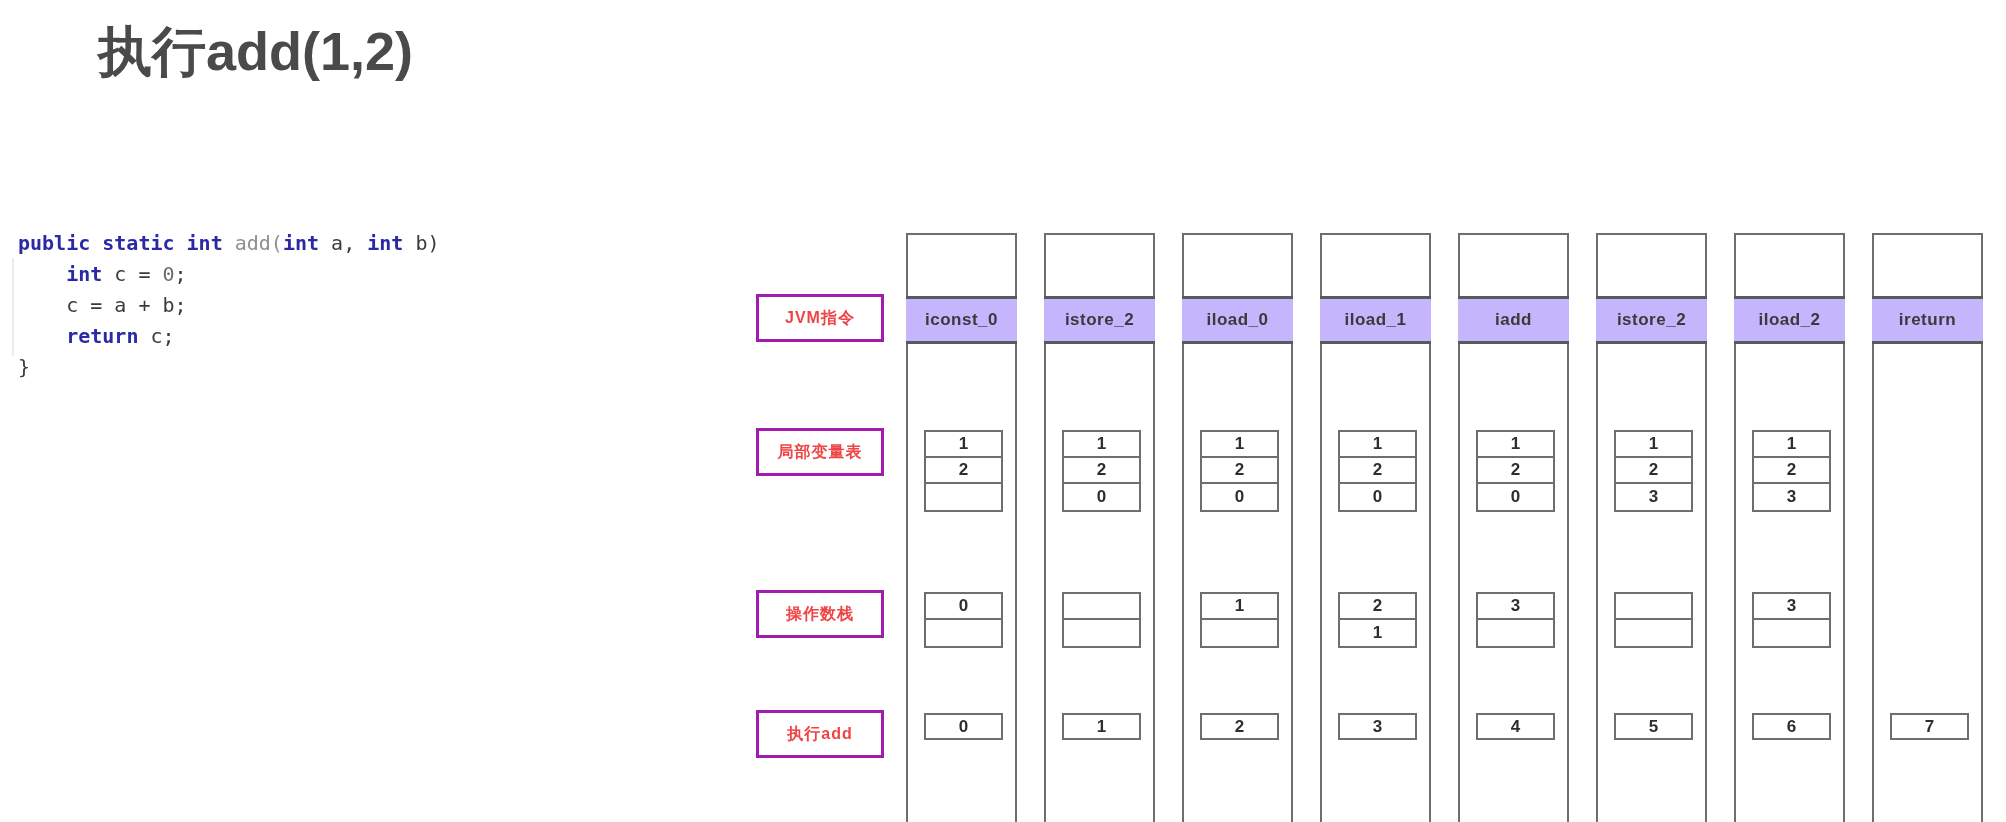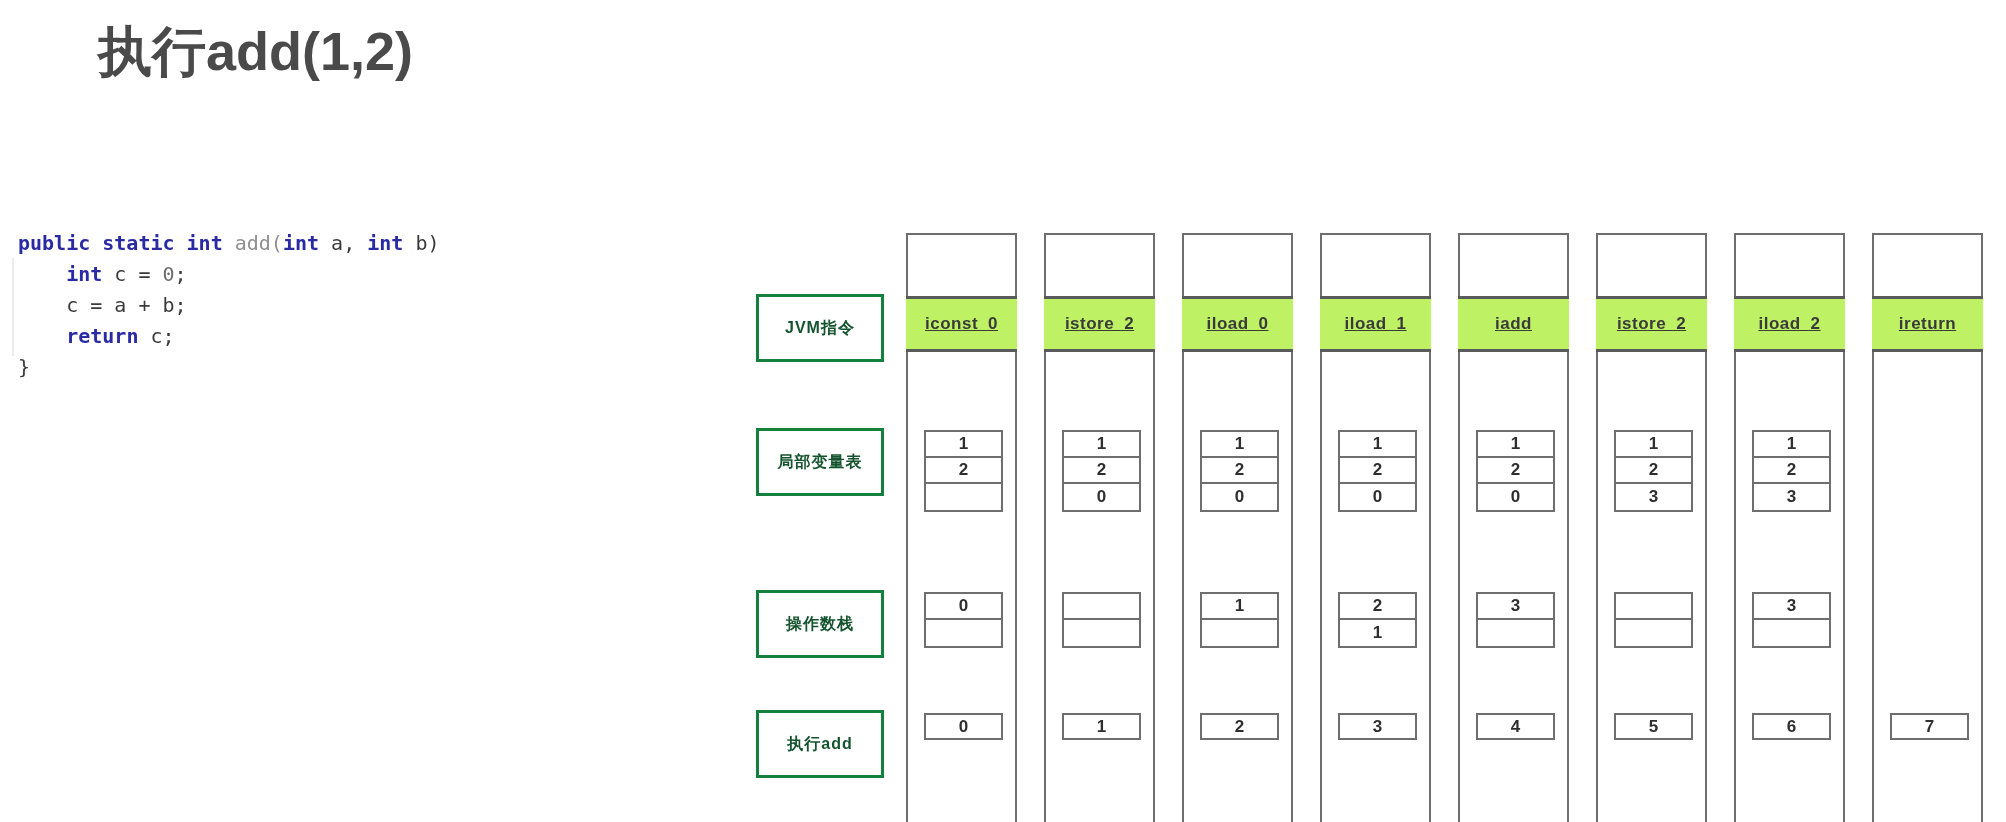--- a/index.html
+++ b/index.html
@@ -62,30 +62,30 @@
     top: 0;
     width: 2006px;
     height: 822px;
   }
 
   
   .row-label {
     position: absolute;
     left: 756px;
     width: 128px;
-    height: 68px;
-    box-sizing: border-box;
-    border: 3px solid #15803d;
+    height: 48px;
+    box-sizing: border-box;
+    border: 3px solid #a21caf;
     background: #ffffff;
     display: flex;
     align-items: center;
     justify-content: center;
     font-size: 16px;
     font-weight: bold;
-    color: #14532d;
+    color: #ef4444;
     letter-spacing: 1px;
   }
   #label-instr  { top: 294px; }
   #label-locals { top: 428px; }
   #label-stack  { top: 590px; }
   #label-pc     { top: 710px; }
 
   
   .column {
     position: absolute;
@@ -96,33 +96,32 @@
     border: 2px solid #6e6e6e;
     background: #ffffff;
   }
 
   
   .instr-cell {
     position: absolute;
     left: -2px;
     top: 61px;
     width: 111px;
-    height: 56px;
+    height: 48px;
     box-sizing: border-box;
     border-top: 3px solid #5a5a5a;
     border-bottom: 3px solid #5a5a5a;
-    background: #bef264;
+    background: #c4b5fd;
     display: flex;
     align-items: center;
     justify-content: center;
     font-size: 17px;
     font-weight: bold;
     color: #3a3a3a;
     letter-spacing: 0.5px;
-    text-decoration: underline;
   }
 
   
   .cell-group {
     position: absolute;
     left: 16px;
     width: 79px;
     box-sizing: border-box;
     border: 2px solid #6e6e6e;
     background: #ffffff;

